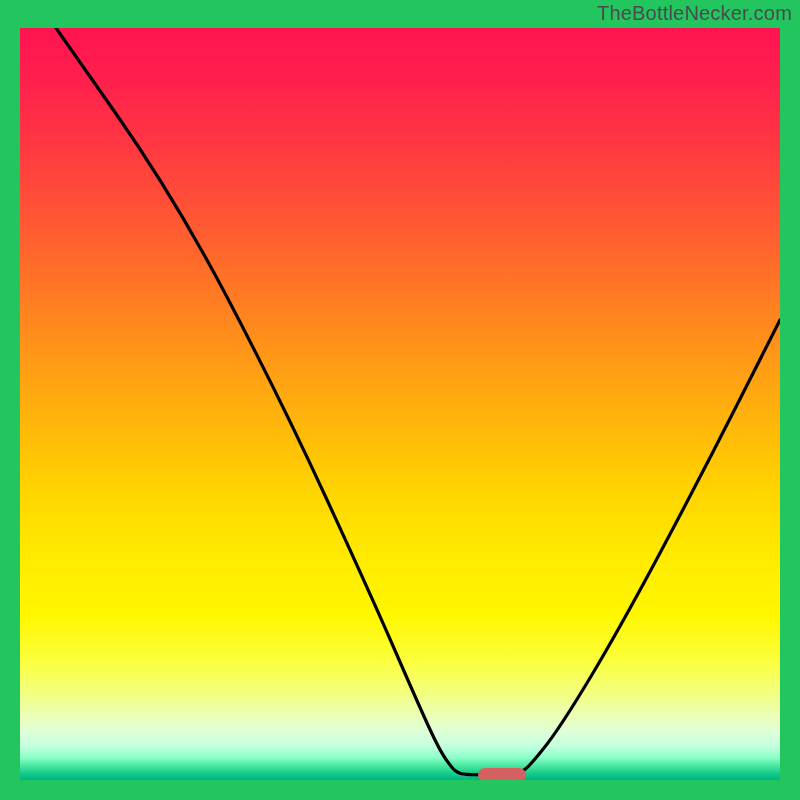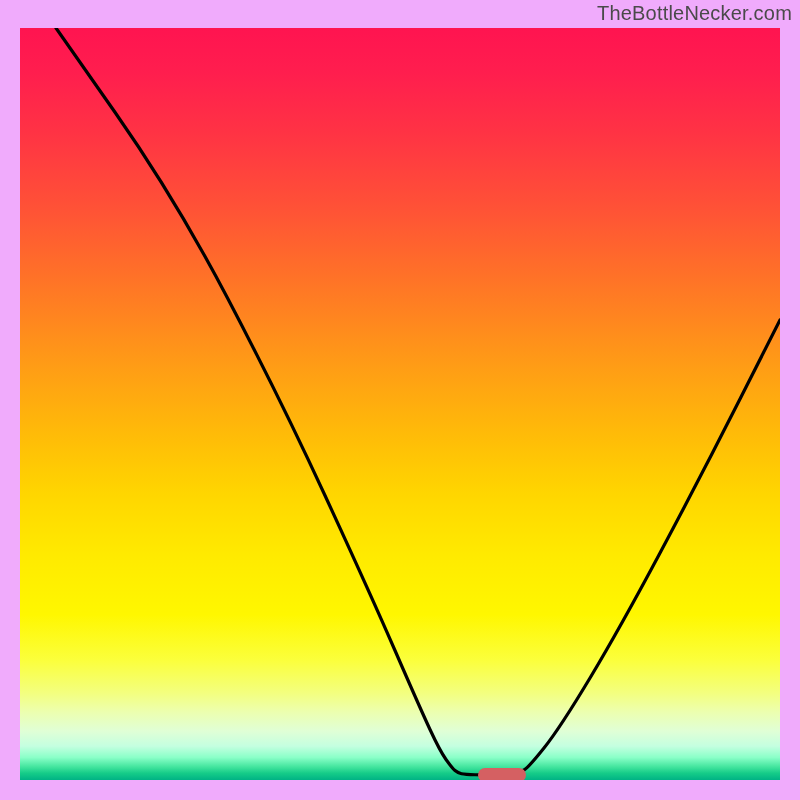--- a/index.html
+++ b/index.html
@@ -8,21 +8,21 @@
     width: 800px;
     height: 800px;
     background: #000;
     overflow: hidden;
     font-family: Arial, Helvetica, sans-serif;
   }
   .frame {
     position: relative;
     width: 800px;
     height: 800px;
-    background: #f0abfc;
+    background: #22c55e;
   }
   .watermark {
     position: absolute;
     top: 2px;
     right: 8px;
     color: #4a4a4a;
     font-size: 20px;
     font-weight: 500;
     letter-spacing: 0.2px;
     user-select: none;

